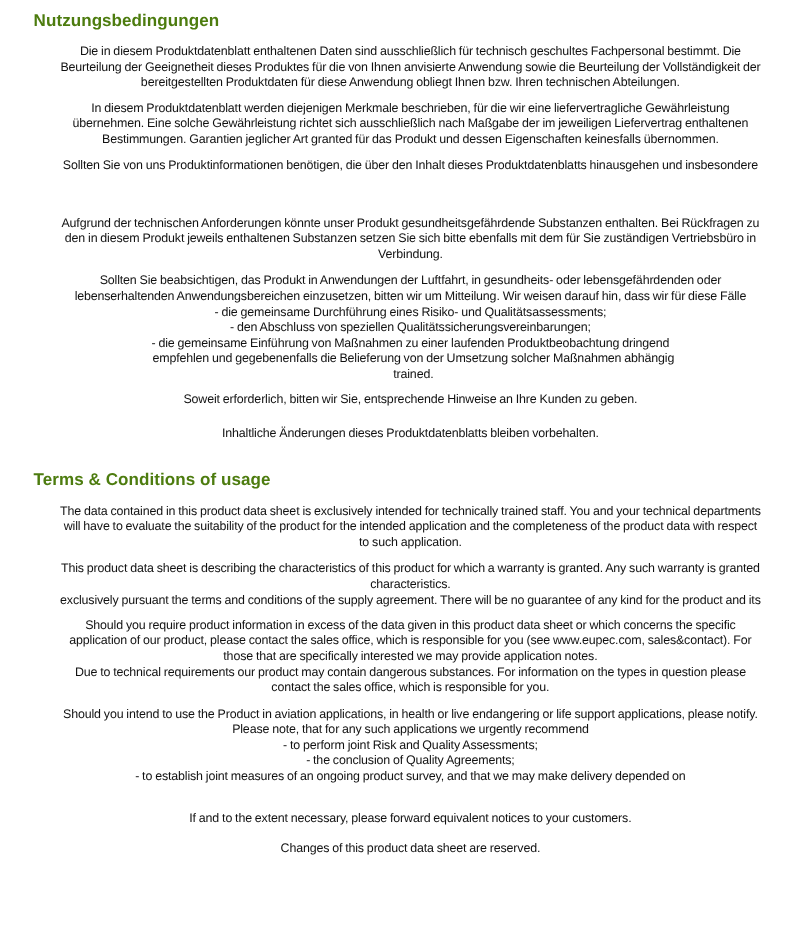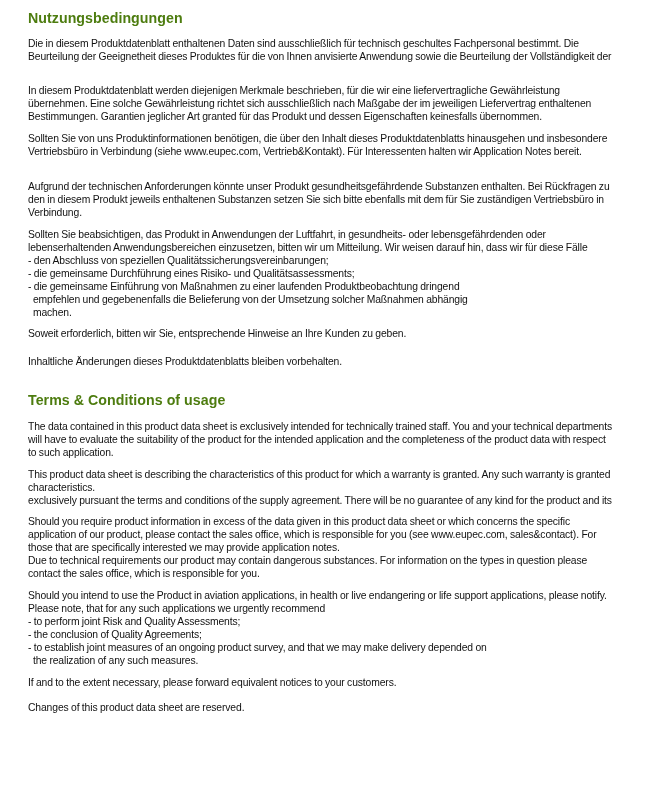--- a/index.html
+++ b/index.html
@@ -29,20 +29,21 @@
     letter-spacing: 0.05px;
     color: #4d7c0f;
     line-height: 16px;
   }
   .h-de { position: absolute; top: 10px; left: 0; }
   .h-en { position: absolute; top: 392px; left: 0; }
   .block {
     position: absolute;
     left: 0;
     width: 628px;
+    text-align: center;
   }
   p {
     margin: 0;
     font-size: 10.35px;
     line-height: 13px;
     letter-spacing: -0.12px;
     word-spacing: -0.3px;
     white-space: nowrap;
   }
   .line { display: block; white-space: pre; }
@@ -51,51 +52,51 @@
 <body>
 
 <div class="page">
 
   <h1 class="h-de">Nutzungsbedingungen</h1>
 
   <div class="block" style="top:37px">
     <p>
         <span class="line">Die in diesem Produktdatenblatt enthaltenen Daten sind ausschließlich für technisch geschultes Fachpersonal bestimmt. Die</span>
         <span class="line">Beurteilung der Geeignetheit dieses Produktes für die von Ihnen anvisierte Anwendung sowie die Beurteilung der Vollständigkeit der</span>
+        <span class="line">bereitgestellten Produktdaten für diese Anwendung obliegt Ihnen bzw. Ihren technischen Abteilungen.</span>
       </p>
   </div>
   <div class="block" style="top:84px">
     <p>
         <span class="line">In diesem Produktdatenblatt werden diejenigen Merkmale beschrieben, für die wir eine liefervertragliche Gewährleistung</span>
         <span class="line">übernehmen. Eine solche Gewährleistung richtet sich ausschließlich nach Maßgabe der im jeweiligen Liefervertrag enthaltenen</span>
         <span class="line">Bestimmungen. Garantien jeglicher Art granted für das Produkt und dessen Eigenschaften keinesfalls übernommen.</span>
       </p>
   </div>
   <div class="block" style="top:132px">
     <p>
         <span class="line">Sollten Sie von uns Produktinformationen benötigen, die über den Inhalt dieses Produktdatenblatts hinausgehen und insbesondere</span>
-        <span class="line">Vertriebsbüro in Verbindung (siehe www.eupec.com, Vertrieb&amp;Kontakt). Für Interessenten halten wir Application Notes bereit.</span>
       </p>
   </div>
   <div class="block" style="top:180px">
     <p>
         <span class="line">Aufgrund der technischen Anforderungen könnte unser Produkt gesundheitsgefährdende Substanzen enthalten. Bei Rückfragen zu</span>
         <span class="line">den in diesem Produkt jeweils enthaltenen Substanzen setzen Sie sich bitte ebenfalls mit dem für Sie zuständigen Vertriebsbüro in</span>
         <span class="line">Verbindung.</span>
       </p>
   </div>
   <div class="block" style="top:228px">
     <p>
         <span class="line">Sollten Sie beabsichtigen, das Produkt in Anwendungen der Luftfahrt, in gesundheits- oder lebensgefährdenden oder</span>
         <span class="line">lebenserhaltenden Anwendungsbereichen einzusetzen, bitten wir um Mitteilung. Wir weisen darauf hin, dass wir für diese Fälle</span>
+        <span class="line">- die gemeinsame Durchführung eines Risiko- und Qualitätsassessments;</span>
         <span class="line">- den Abschluss von speziellen Qualitätssicherungsvereinbarungen;</span>
-        <span class="line">- die gemeinsame Durchführung eines Risiko- und Qualitätsassessments;</span>
         <span class="line">- die gemeinsame Einführung von Maßnahmen zu einer laufenden Produktbeobachtung dringend</span>
         <span class="line">  empfehlen und gegebenenfalls die Belieferung von der Umsetzung solcher Maßnahmen abhängig</span>
-        <span class="line">  machen.</span>
+        <span class="line">  trained.</span>
       </p>
   </div>
   <div class="block" style="top:327px">
     <p>
         <span class="line">Soweit erforderlich, bitten wir Sie, entsprechende Hinweise an Ihre Kunden zu geben.</span>
       </p>
   </div>
   <div class="block" style="top:355px">
     <p>
         <span class="line">Inhaltliche Änderungen dieses Produktdatenblatts bleiben vorbehalten.</span>
@@ -127,21 +128,20 @@
         <span class="line">contact the sales office, which is responsible for you.</span>
       </p>
   </div>
   <div class="block" style="top:589px">
     <p>
         <span class="line">Should you intend to use the Product in aviation applications, in health or live endangering or life support applications, please notify.</span>
         <span class="line">Please note, that for any such applications we urgently recommend</span>
         <span class="line">- to perform joint Risk and Quality Assessments;</span>
         <span class="line">- the conclusion of Quality Agreements;</span>
         <span class="line">- to establish joint measures of an ongoing product survey, and that we may make delivery depended on</span>
-        <span class="line">  the realization of any such measures.</span>
       </p>
   </div>
   <div class="block" style="top:676px">
     <p>
         <span class="line">If and to the extent necessary, please forward equivalent notices to your customers.</span>
       </p>
   </div>
   <div class="block" style="top:701px">
     <p>
         <span class="line">Changes of this product data sheet are reserved.</span>

